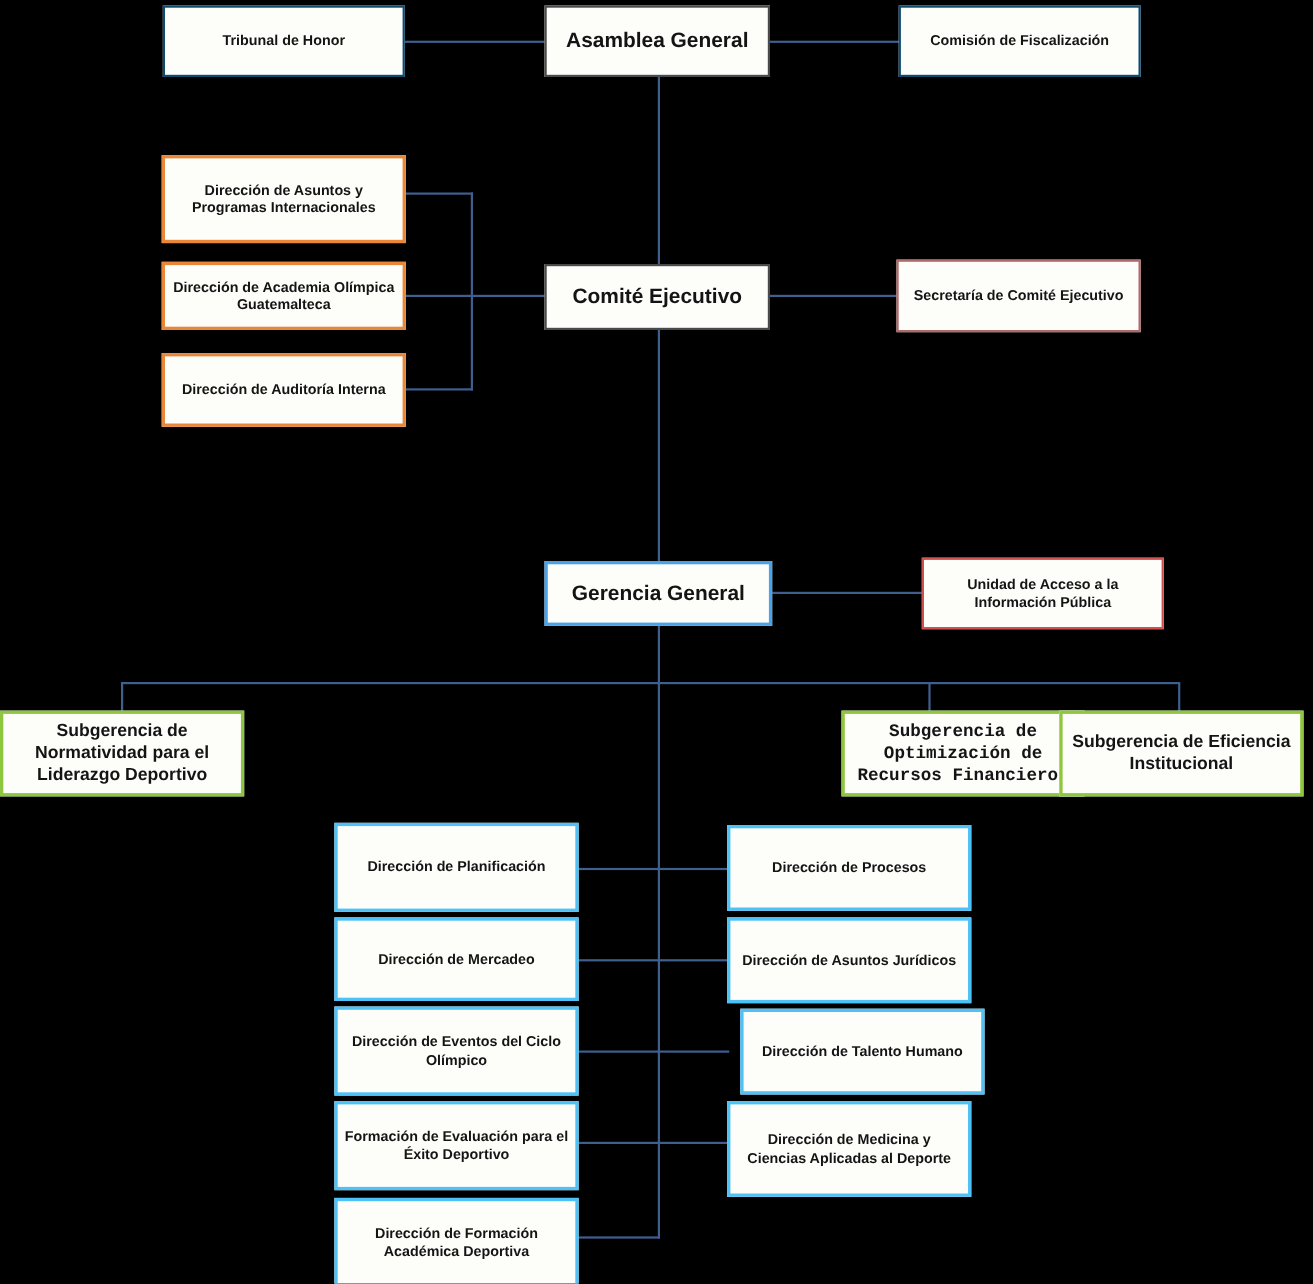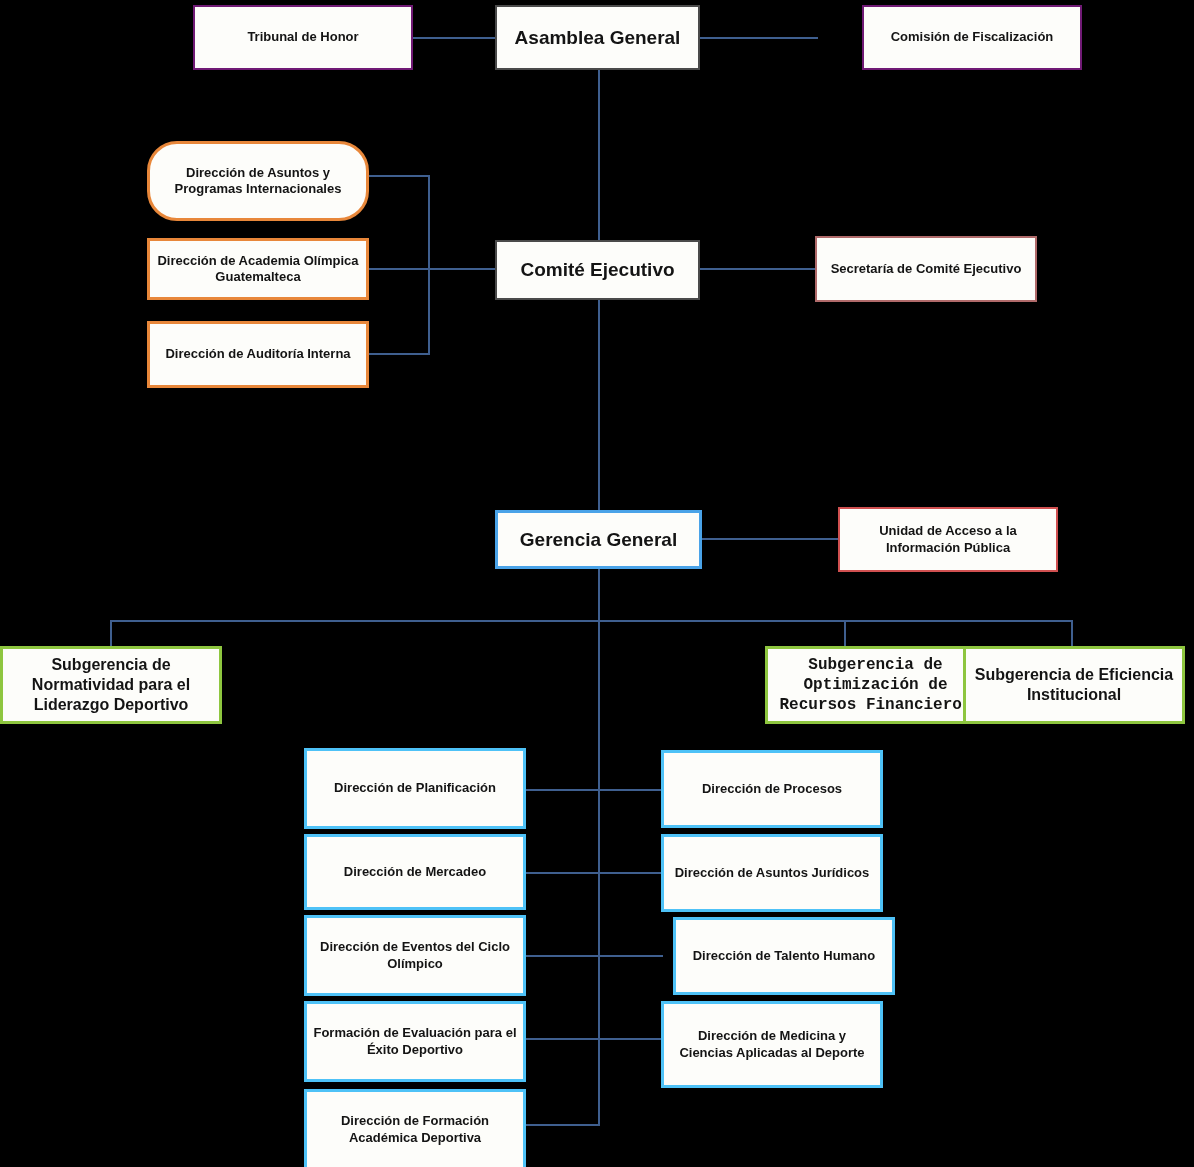--- a/index.html
+++ b/index.html
@@ -30,21 +30,21 @@
     line-height: 1.25;
     padding: 2px 6px;
     z-index: 3;
   }
   .node-label {
     display: block;
     width: 100%;
     white-space: pre-line;
   }
   
-  .b-lavender { border: 2px solid #701a75; margin-left: 45px; }
+  .b-lavender { border: 2px solid #0c4a6e; }
   .b-dark     { border: 2px solid #4a4a4a; }
   .b-orange   { border: 3px solid #e8873a; }
   .b-maroon   { border: 2px solid #b06a6a; }
   .b-blue     { border: 3px solid #4aa3e8; }
   .b-red      { border: 2px solid #d05050; }
   .b-green    { border: 3px solid #8ec63f; }
   .b-cyan     { border: 3px solid #4ec2f7; }
 
   .t-lg { font-size: 19px; }
   .t-md { font-size: 13px; }
@@ -106,21 +106,21 @@
   </div>
 
   <div class="node b-dark t-lg" style="left:495px; top:5px; width:205px; height:65px;">
     <span class="node-label">Asamblea General</span>
   </div>
 
   <div class="node b-lavender t-md" style="left:817px; top:5px; width:220px; height:65px;">
     <span class="node-label">Comisión de Fiscalización</span>
   </div>
 
-  <div class="node b-orange t-md" style="left:147px; top:141px; width:222px; height:80px;border-radius:30px;">
+  <div class="node b-orange t-md" style="left:147px; top:141px; width:222px; height:80px;">
     <span class="node-label">Dirección de Asuntos y Programas Internacionales</span>
   </div>
 
   <div class="node b-orange t-md" style="left:147px; top:238px; width:222px; height:62px;">
     <span class="node-label">Dirección de Academia Olímpica Guatemalteca</span>
   </div>
 
   <div class="node b-orange t-md" style="left:147px; top:321px; width:222px; height:67px;">
     <span class="node-label">Dirección de Auditoría Interna</span>
   </div>

